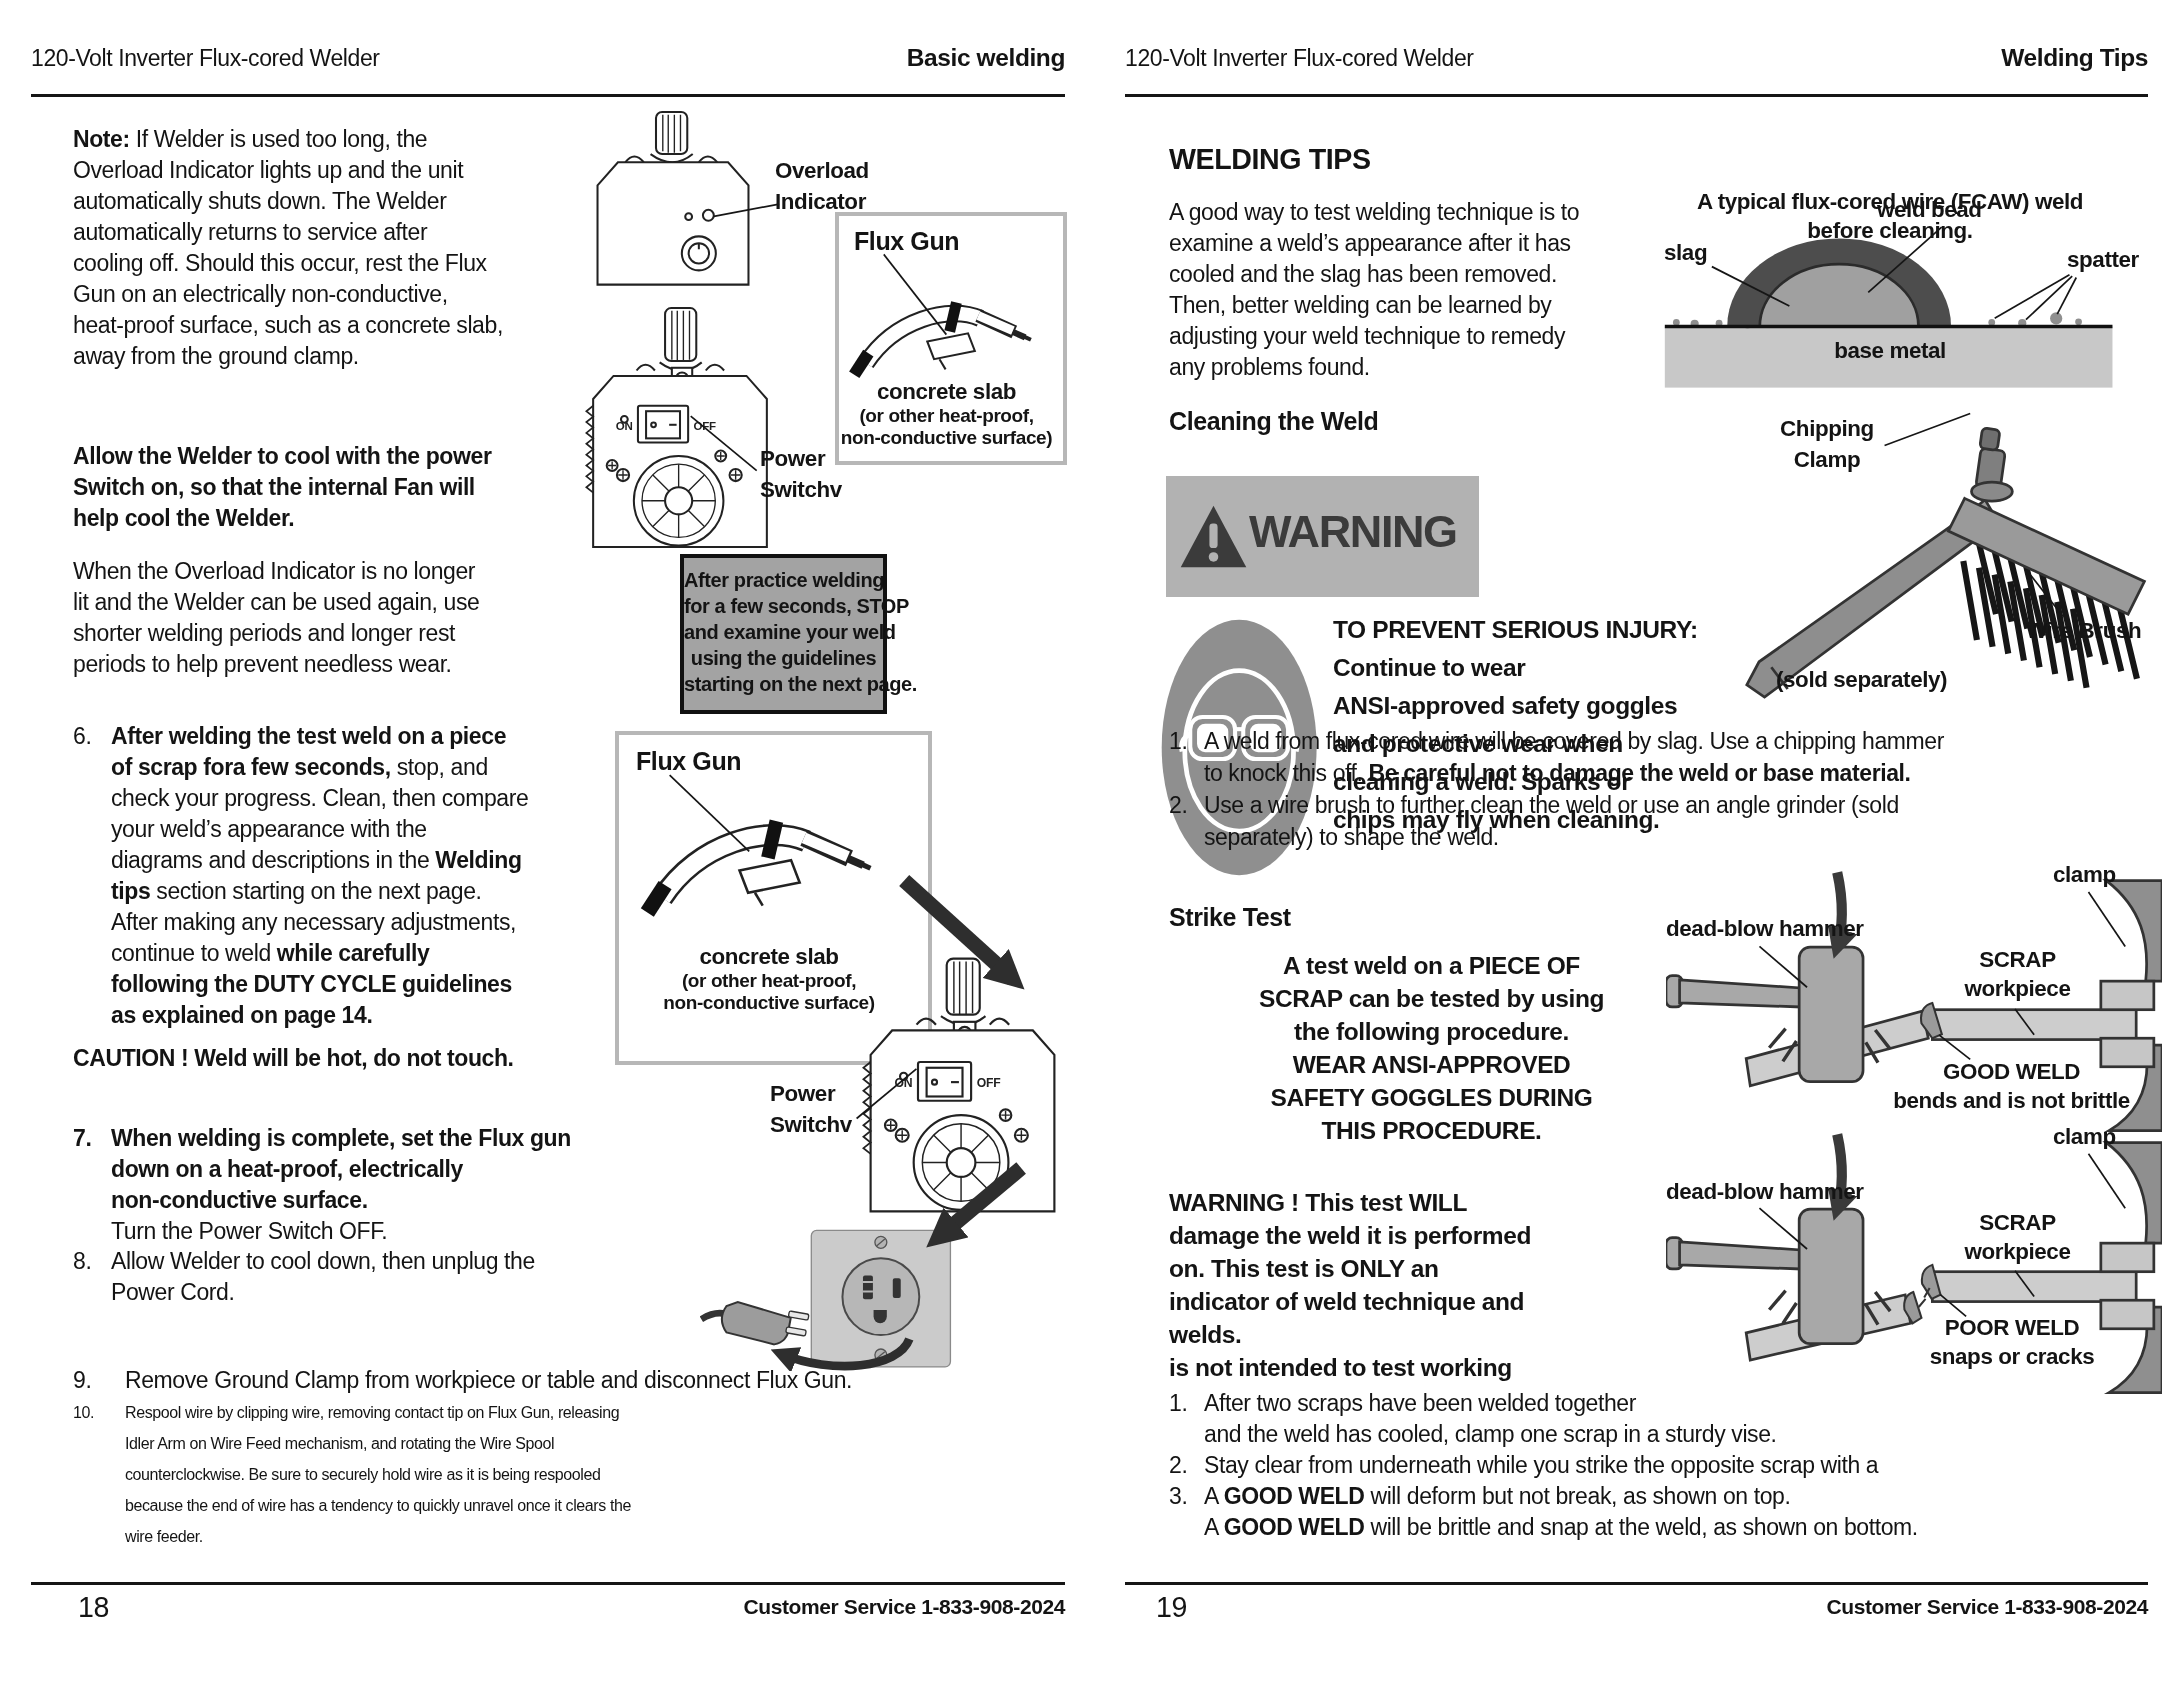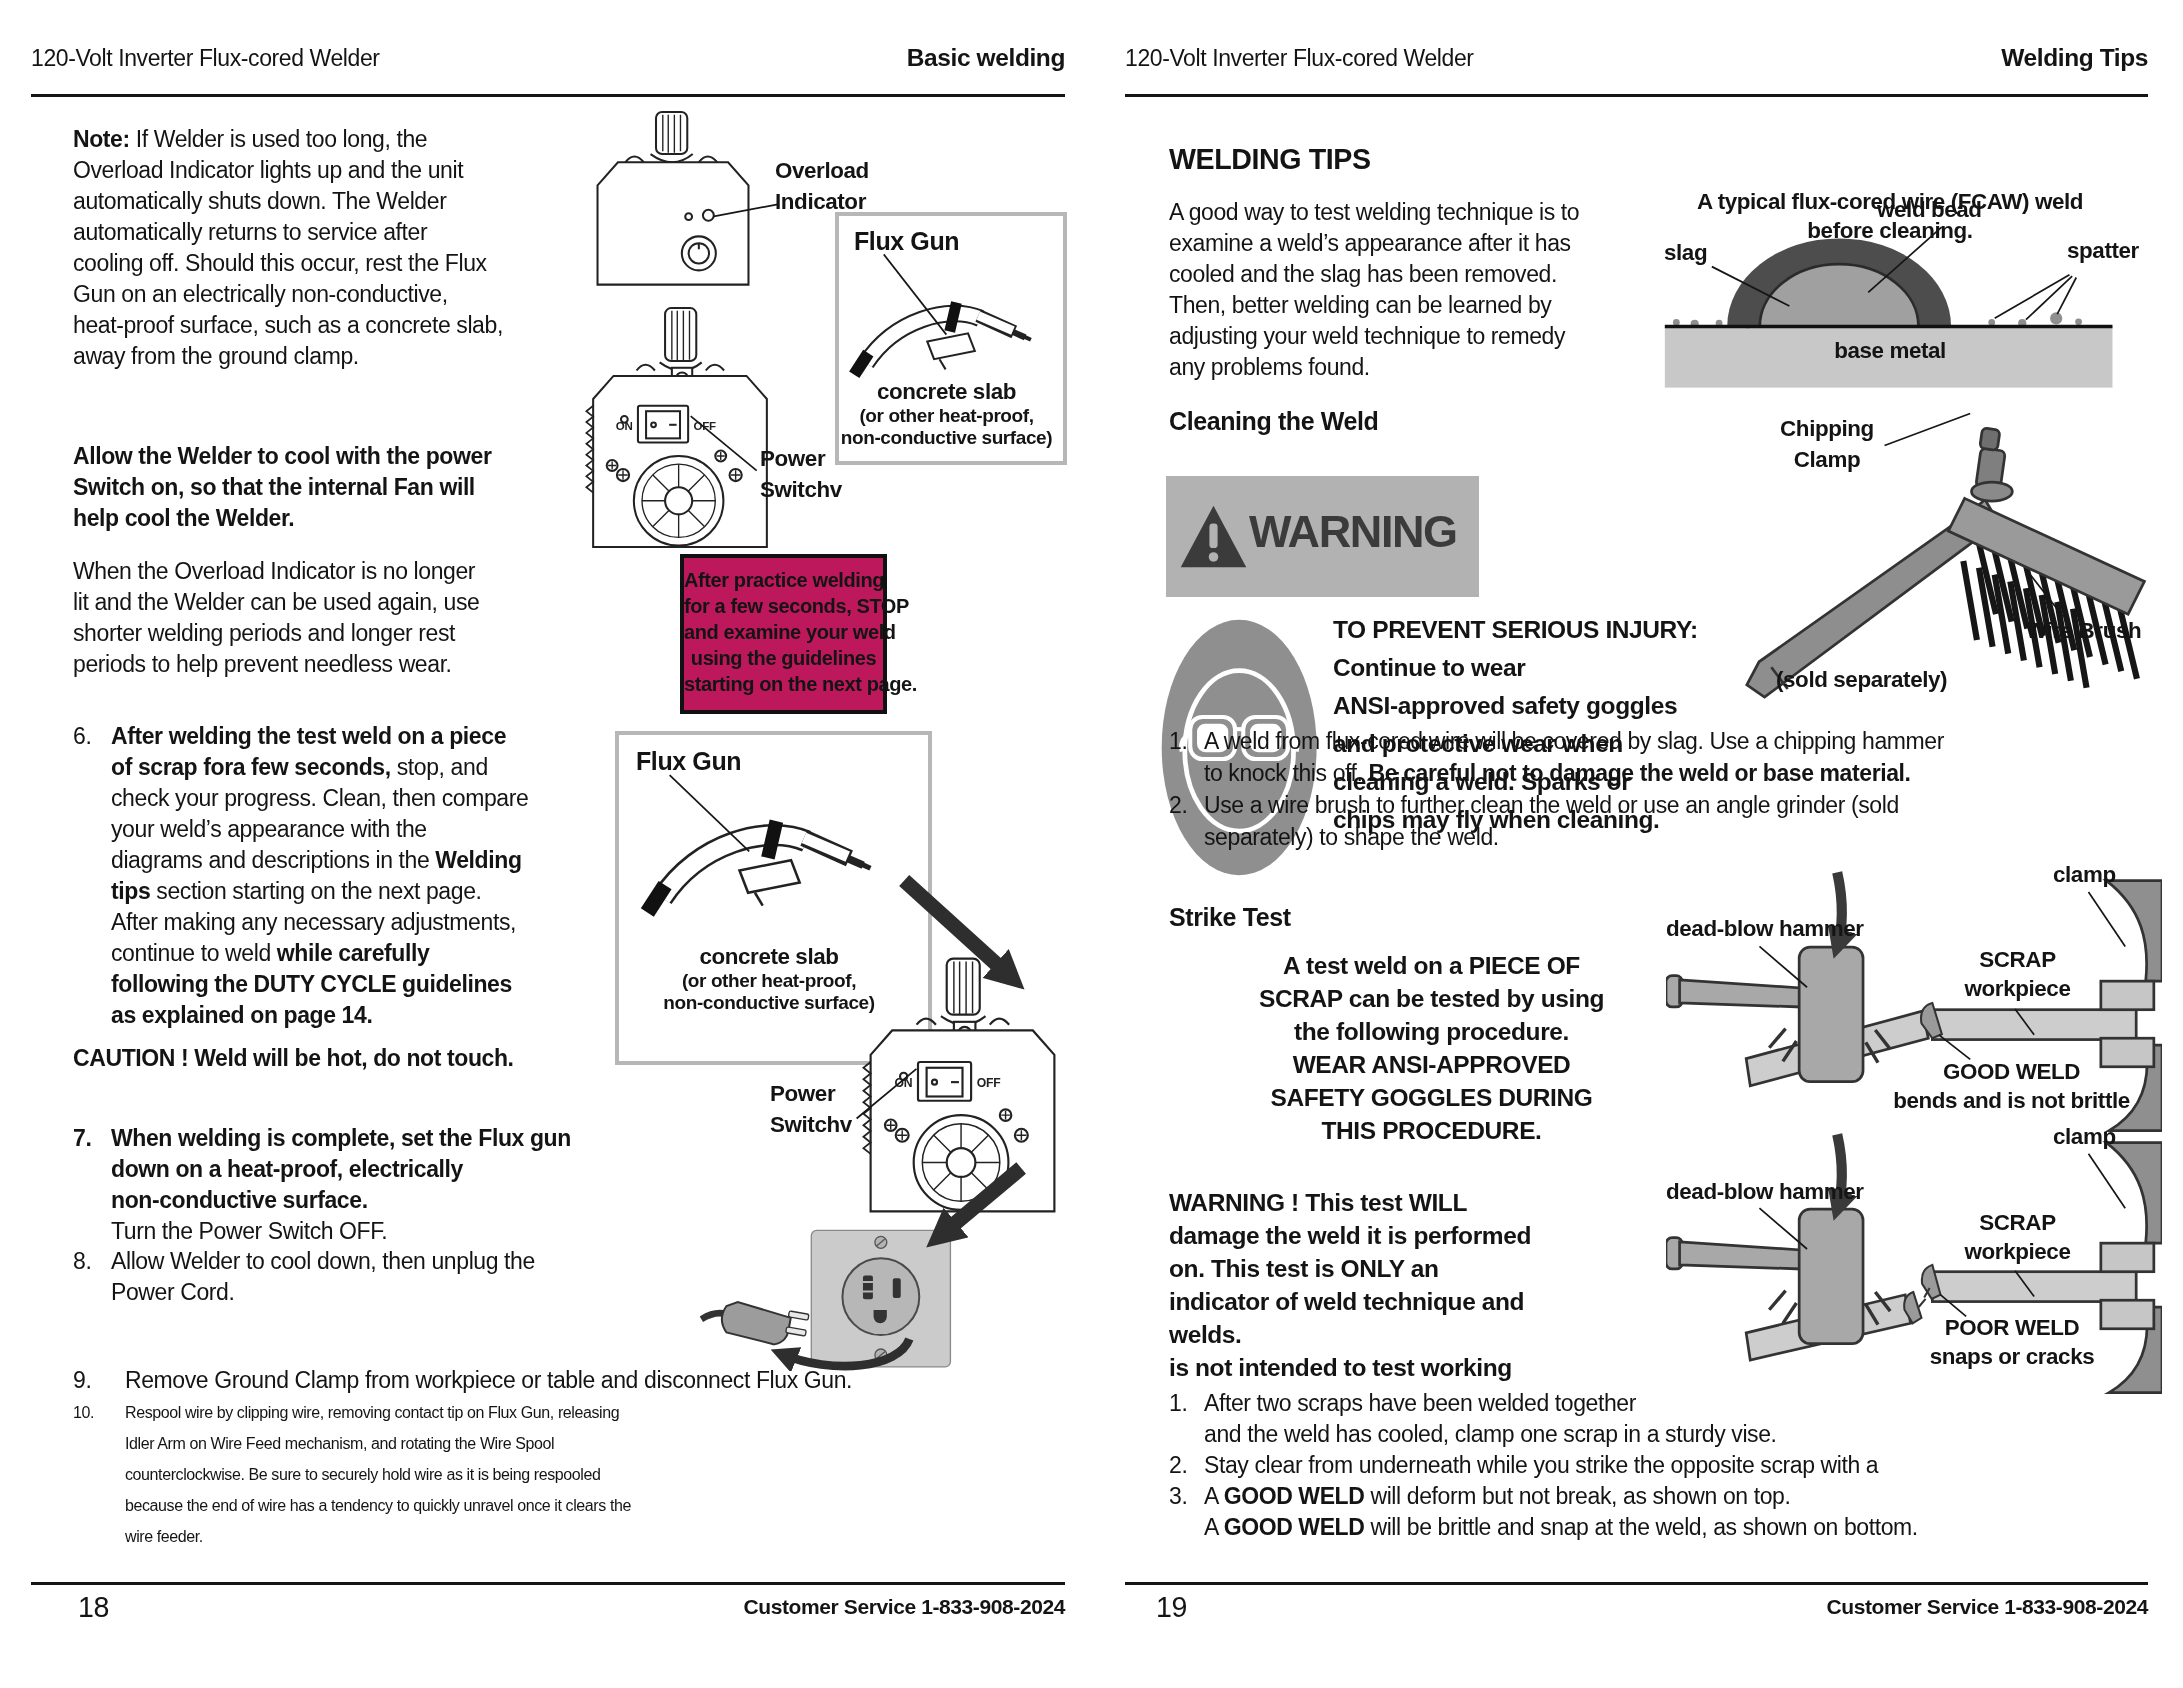--- a/index.html
+++ b/index.html
@@ -167,21 +167,21 @@
       </g>
     </g>
     <text x="70" y="183" text-anchor="end" font-size="17" font-weight="bold" fill="#222">ON</text>
     <text x="160" y="183" font-size="17" font-weight="bold" fill="#222">OFF</text>
   </svg>
   <div class="abs lbl" style="left:760px;top:443px;">
       <div class="ln">Power</div>
       <div class="ln">Switchv</div>
     </div>
 
-  <div class="abs ctr b" style="left:680px;top:554px;width:199px;height:143px;border:4.1px solid #111;background:#be185d;padding-top:8.8px;font-size:20px;">
+  <div class="abs ctr b" style="left:680px;top:554px;width:199px;height:143px;border:4.1px solid #111;background:#a3a3a3;padding-top:8.8px;font-size:20px;">
     <div style="line-height:26px;font-size:20px;">
         <div class="ln" style="line-height: 26px;">After practice welding</div>
         <div class="ln" style="line-height: 26px;">for a few seconds, STOP</div>
         <div class="ln" style="line-height: 26px;">and examine your weld</div>
         <div class="ln" style="line-height: 26px;">using the guidelines</div>
         <div class="ln" style="line-height: 26px;">starting on the next page.</div>
       </div>
   </div>
 
   <div class="abs" style="left:615px;top:731px;width:309px;height:326px;border:4.8px solid #b7b7b7;background:#fff;">
@@ -306,21 +306,21 @@
         <circle cx="535" cy="130" r="6"></circle>
         <circle cx="585" cy="123" r="9"></circle>
         <circle cx="618" cy="128" r="5"></circle>
     </g>
     <path d="M100,135 a165,130 0 0 1 330,0 Z" fill="#4d4d4d"></path>
     <path d="M148,135 a117,92 0 0 1 234,0 Z" fill="#a0a0a0" stroke="#2b2b2b" stroke-width="4"></path>
     <line x1="8" y1="135" x2="668" y2="135" stroke="#111" stroke-width="5"></line>
   </svg>
   <div class="abs lbl" style="left:1664px;top:239px;">slag</div>
   <div class="abs lbl" style="left:1877px;top:196px;">weld bead</div>
-  <div class="abs lbl" style="left:2067px;top:237px;">spatter</div>
+  <div class="abs lbl" style="left:2067px;top:246px;">spatter</div>
   <div class="abs ctr lbl" style="left:1659px;top:337px;width:462px;">base metal</div>
 
   <div class="abs b" style="left:1169px;top:407px;font-size:25px;">Cleaning the Weld</div>
 
   <div class="abs" style="left:1166px;top:476px;width:313px;height:121px;background:#b2b2b2;">
     <svg class="abs" style="left:12.2px;top:27px;" width="71" height="67" viewBox="0 0 104 98">
       <polygon points="52,4 100,94 4,94" fill="#3b3b3b"></polygon>
       <rect x="46" y="30" width="12" height="36" rx="5" fill="#b2b2b2"></rect>
       <circle cx="52" cy="79" r="7" fill="#b2b2b2"></circle>
     </svg>

